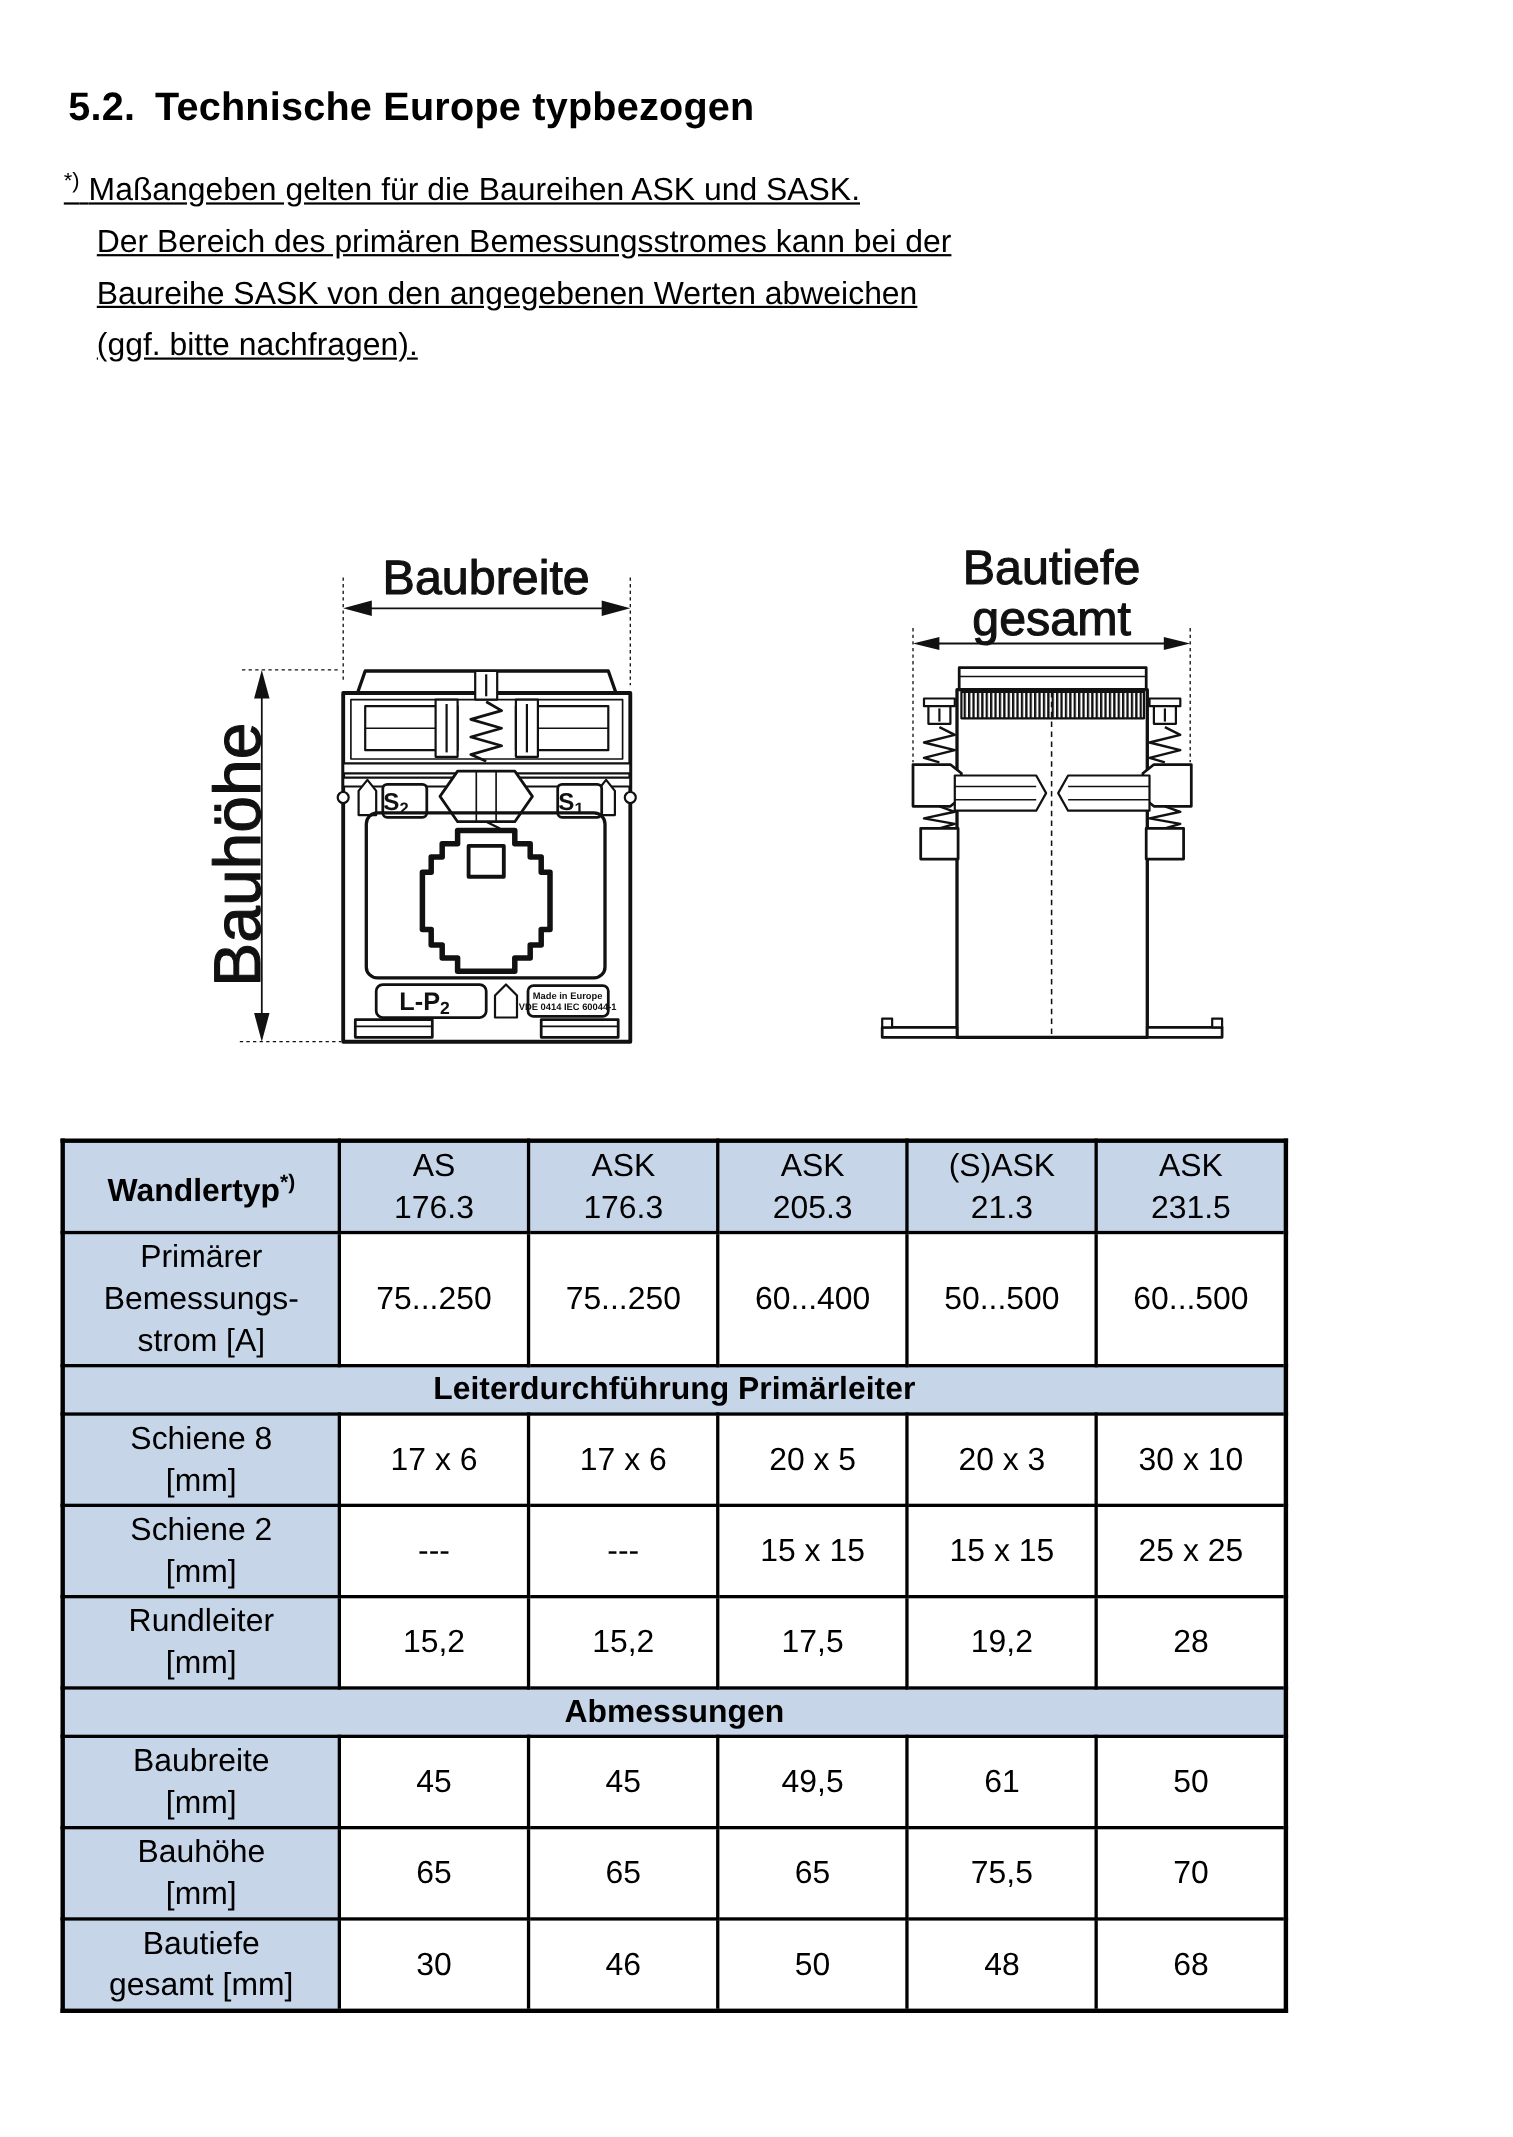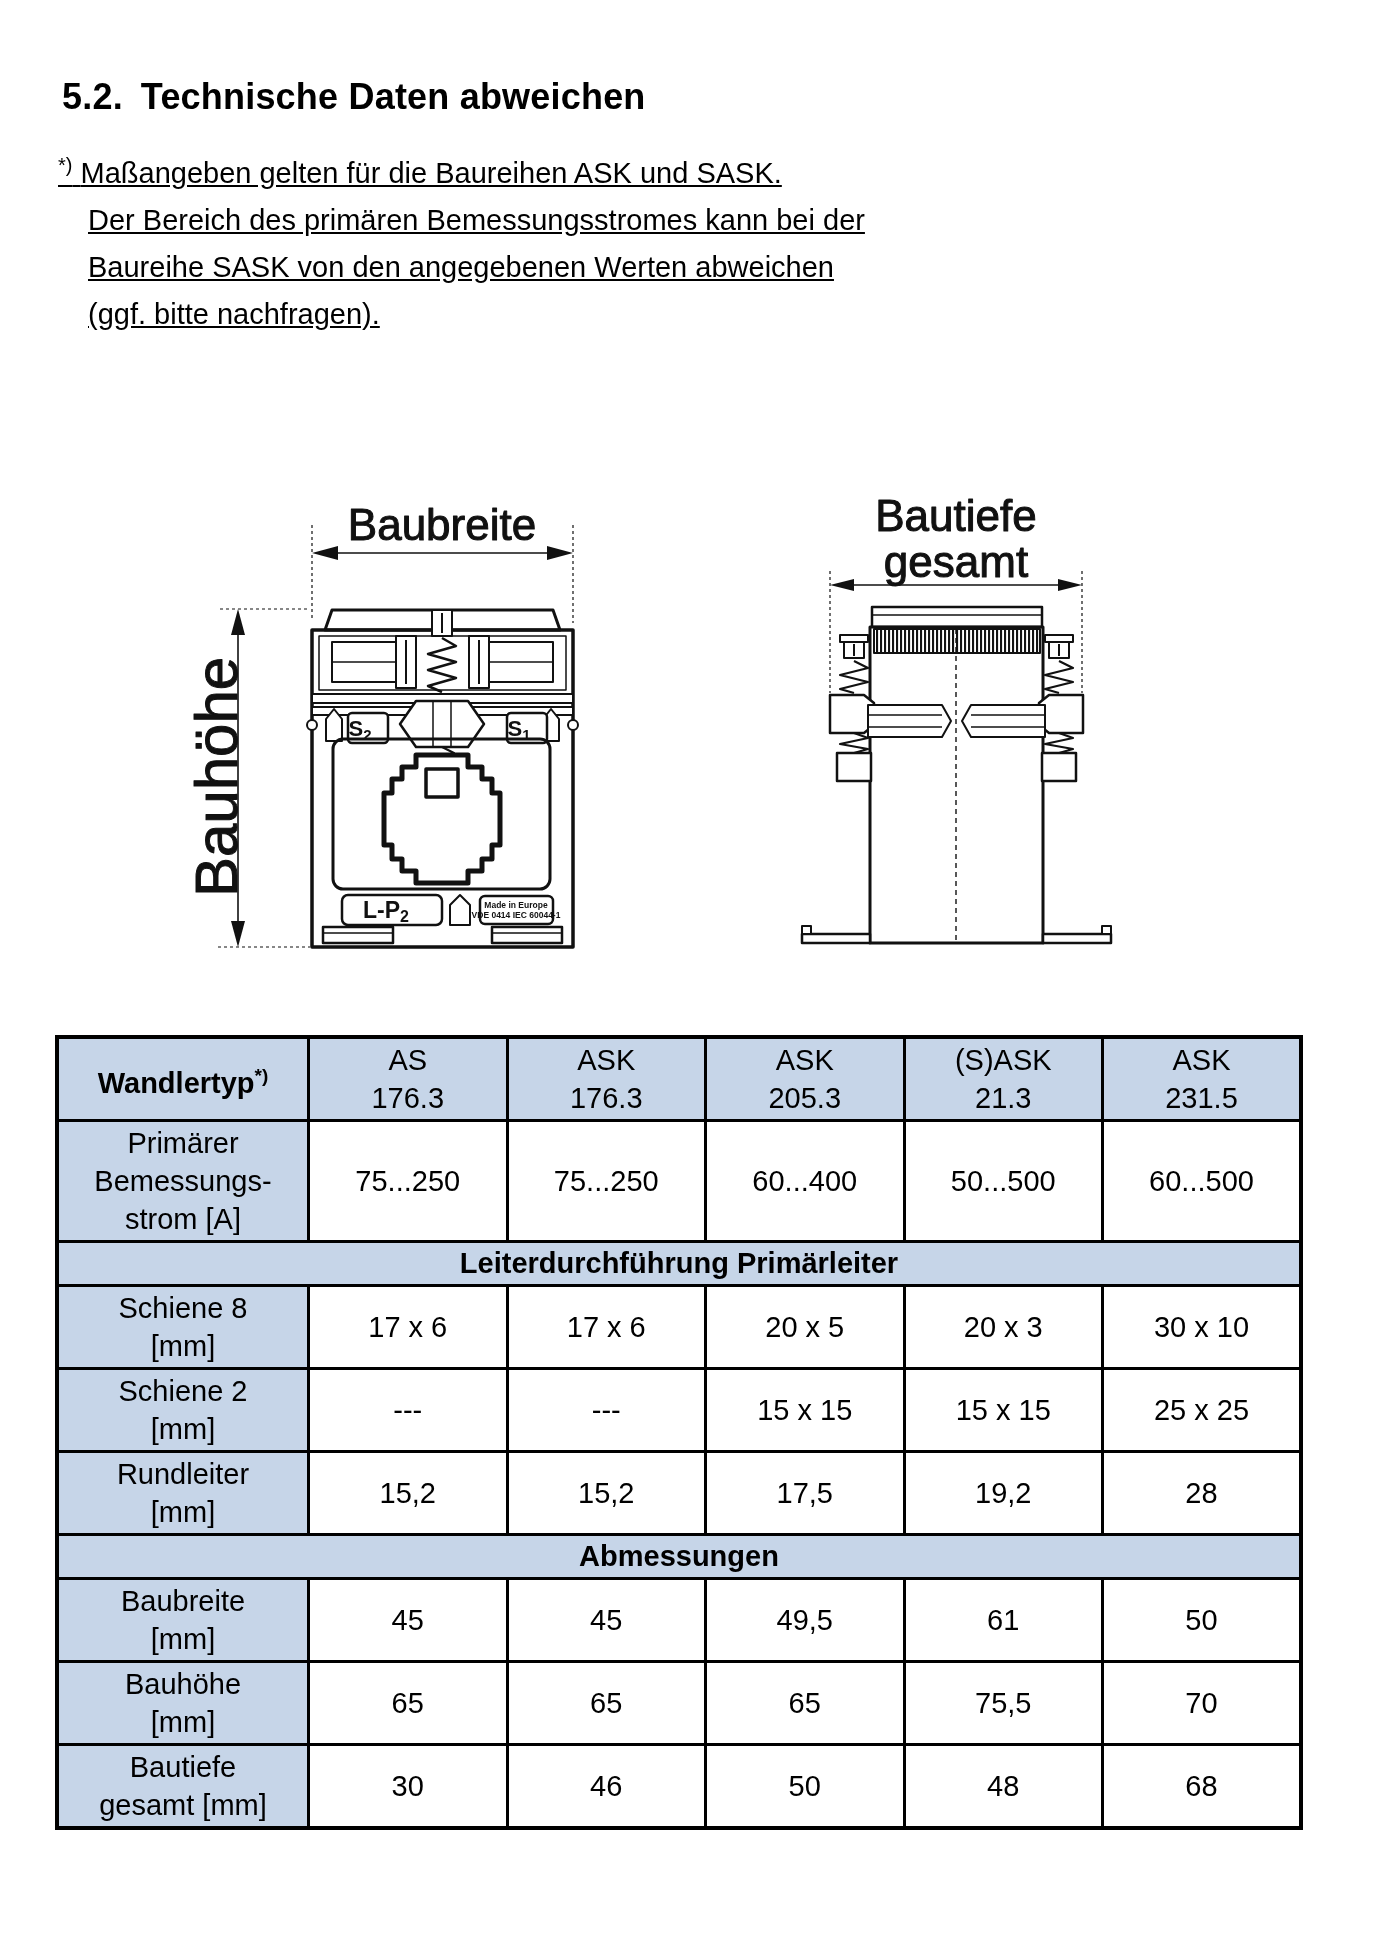--- a/index.html
+++ b/index.html
@@ -9,42 +9,42 @@
   }
   .title { position:absolute; left:62px; top:52px; font-size:36px; font-weight:bold; letter-spacing:0.2px; }
   .title .num { margin-right:18px; }
   .footnote { position:absolute; left:58px; top:142px; width:920px; font-size:29px; line-height:47px;text-decoration:underline; }
   .footnote sup { font-size:20px; }
   .footnote .cont { padding-left:30px; }
   .drawing { position:absolute; }
   .d-text { font-family:"Liberation Sans", sans-serif; fill:#111; }
 
   table.spec {
-    position:absolute; left:55px; top:1035px; width:1248px;
+    position:absolute; left:55px; top:1035px; width:1116px;
     border-collapse:collapse; table-layout:fixed; border:4px solid #000;
   }
   table.spec th, table.spec td {
     border:3px solid #000; text-align:center; vertical-align:middle;
     font-size:29px; font-weight:normal; padding:2px 4px; color:#000;
   }
   table.spec .lbl { width:240px; background:var(--hdr-bg,#c6d5e8); white-space:pre-line; line-height:38px; }
   table.spec th.lbl { font-weight:bold; }
   table.spec th.lbl sup { font-size:19px; }
   table.spec .colhead { background:var(--hdr-bg,#c6d5e8); white-space:pre-line; line-height:38px; }
   table.spec tr { height:80px; }
   table.spec tr.section-row { height:44px; }
   table.spec tr.section-row td { background:var(--hdr-bg,#c6d5e8); font-weight:bold; }
 </style>
 </head>
 <body style="--hdr-bg: #c6d5e8;">
 
 <div class="page">
 
   <h1 class="title">
-    <span class="num">5.2.</span><span>Technische Daten abweichen</span>
+    <span class="num">5.2.</span><span>Technische Europe typbezogen</span>
   </h1>
 
   <div class="footnote">
     <div><sup>*)</sup> <span>Maßangeben gelten für die Baureihen ASK und SASK.</span></div>
     <div class="cont">Der Bereich des primären Bemessungsstromes kann bei der</div>
     <div class="cont">Baureihe SASK von den angegebenen Werten abweichen</div>
     <div class="cont">(ggf. bitte nachfragen).</div>
   </div>
 
   <svg class="drawing" style="left:120px; top:395px;" width="500" height="600" viewBox="0 0 500 600">

